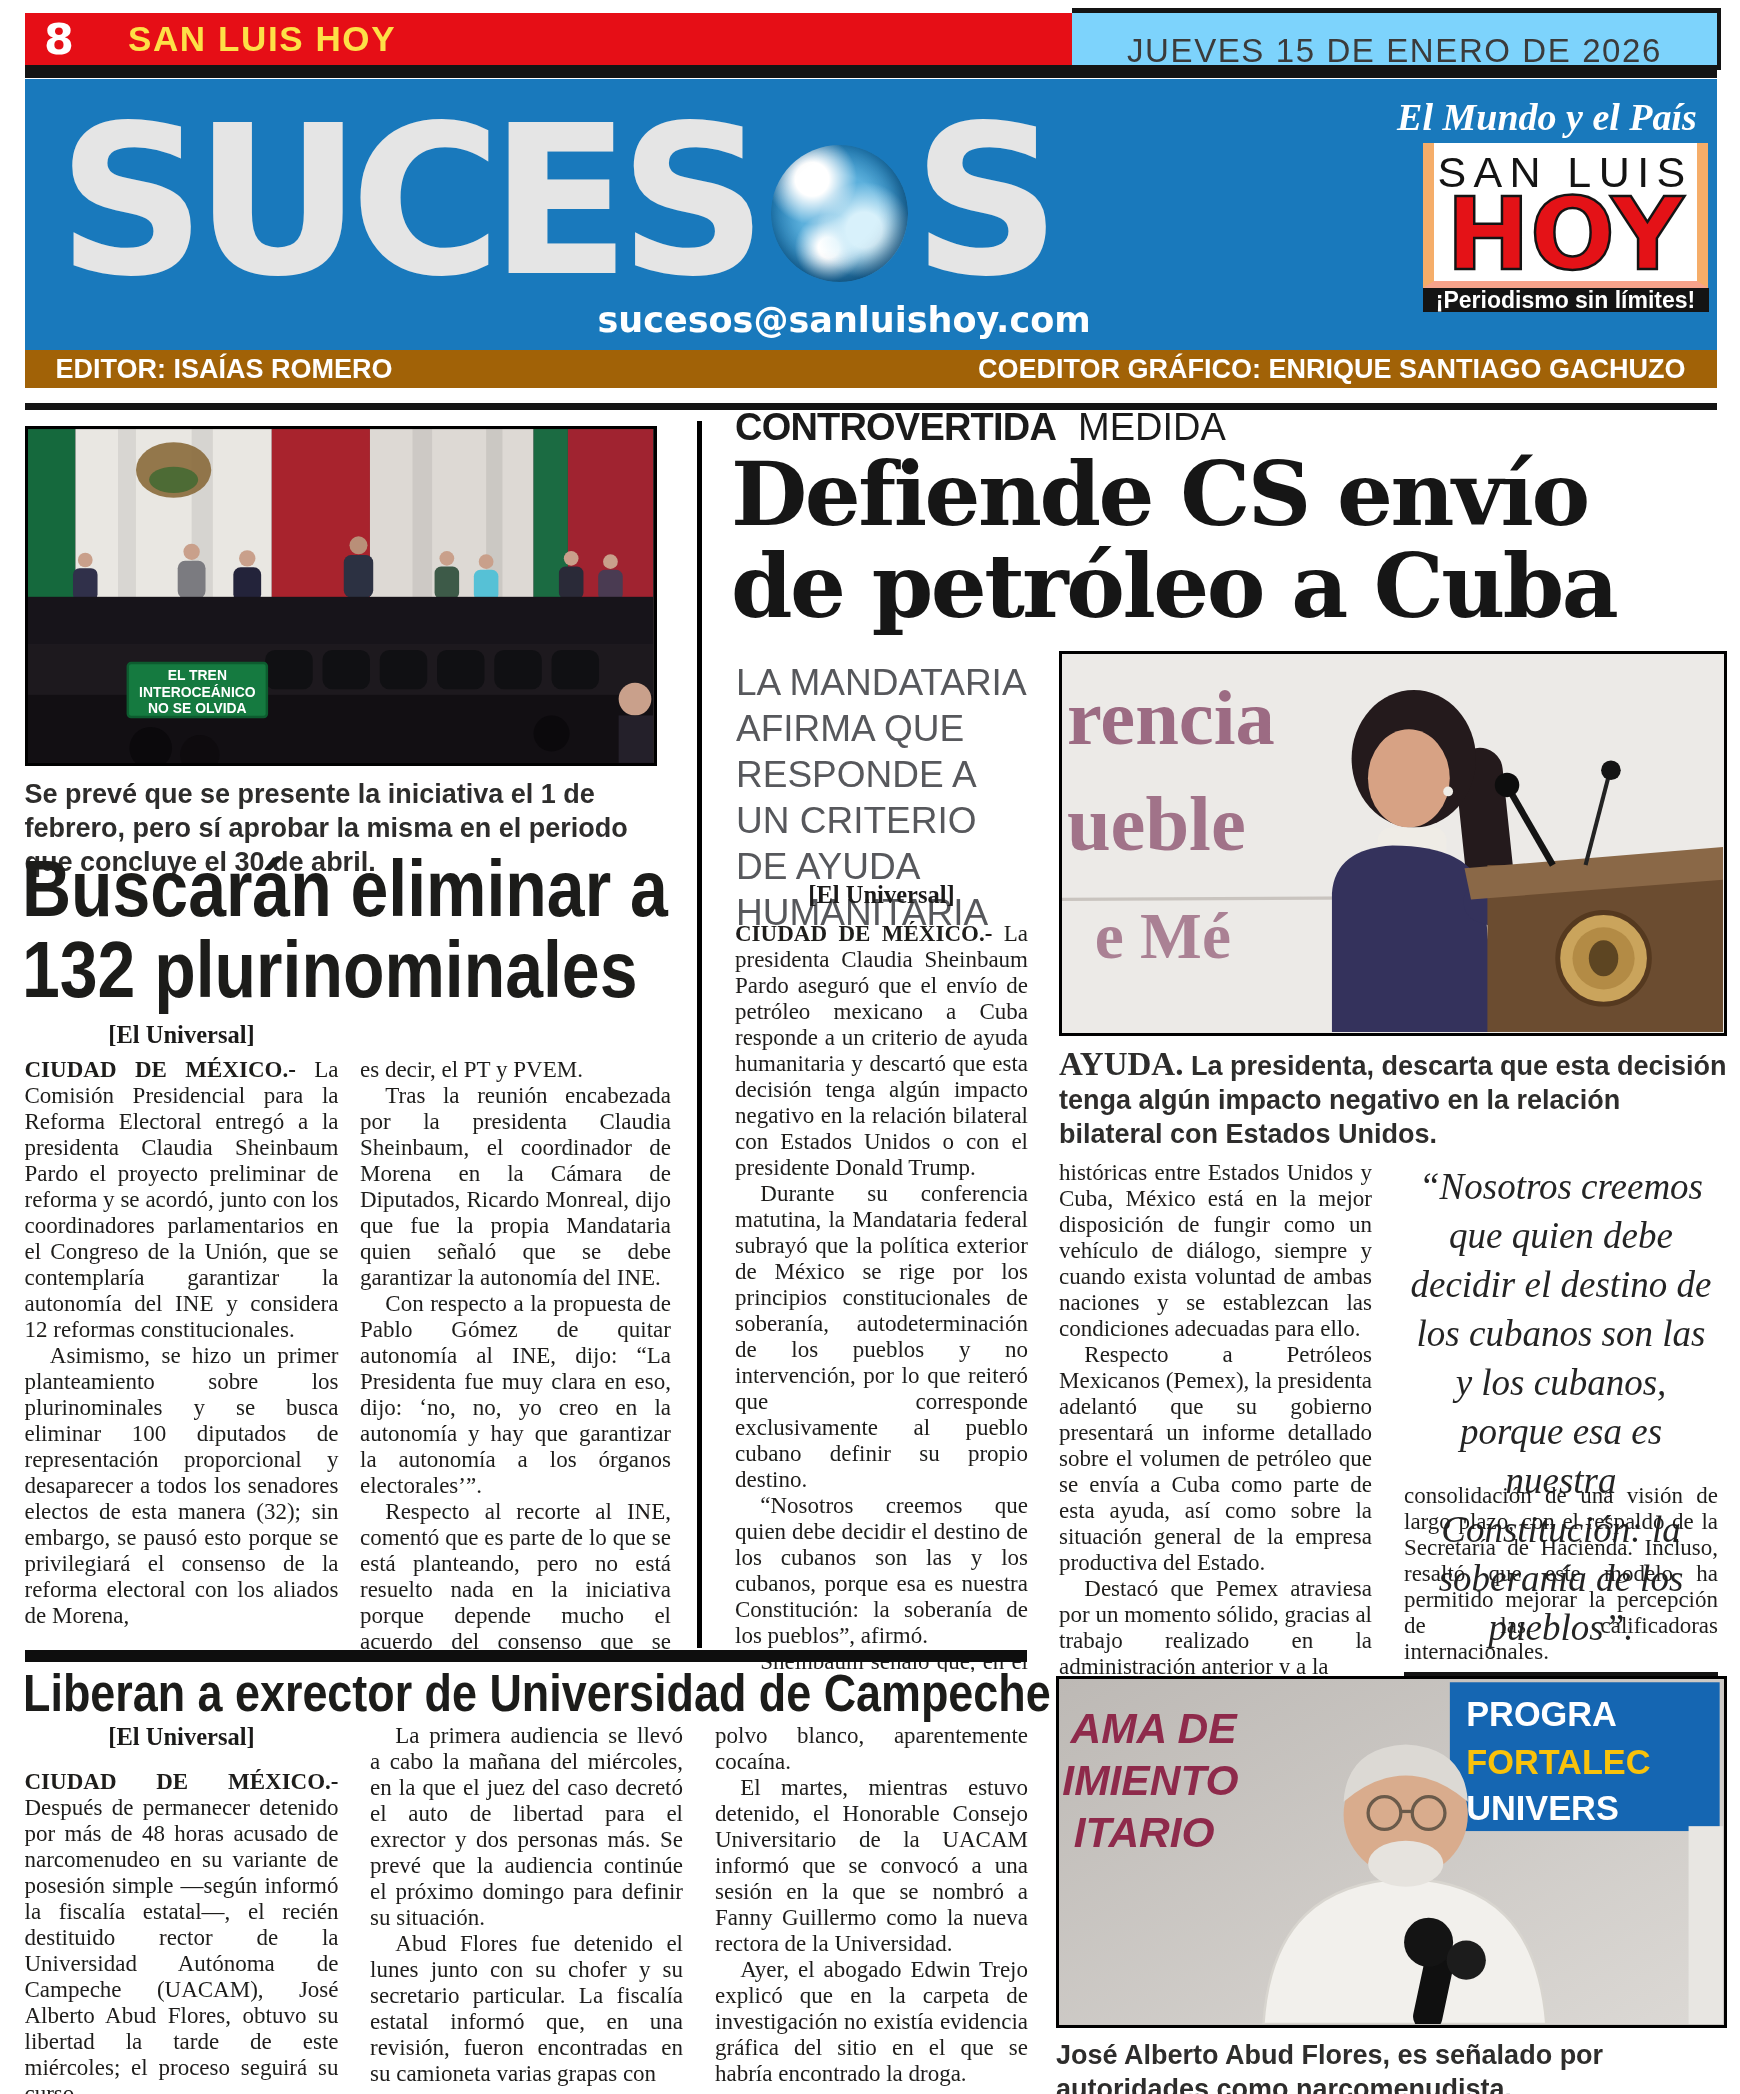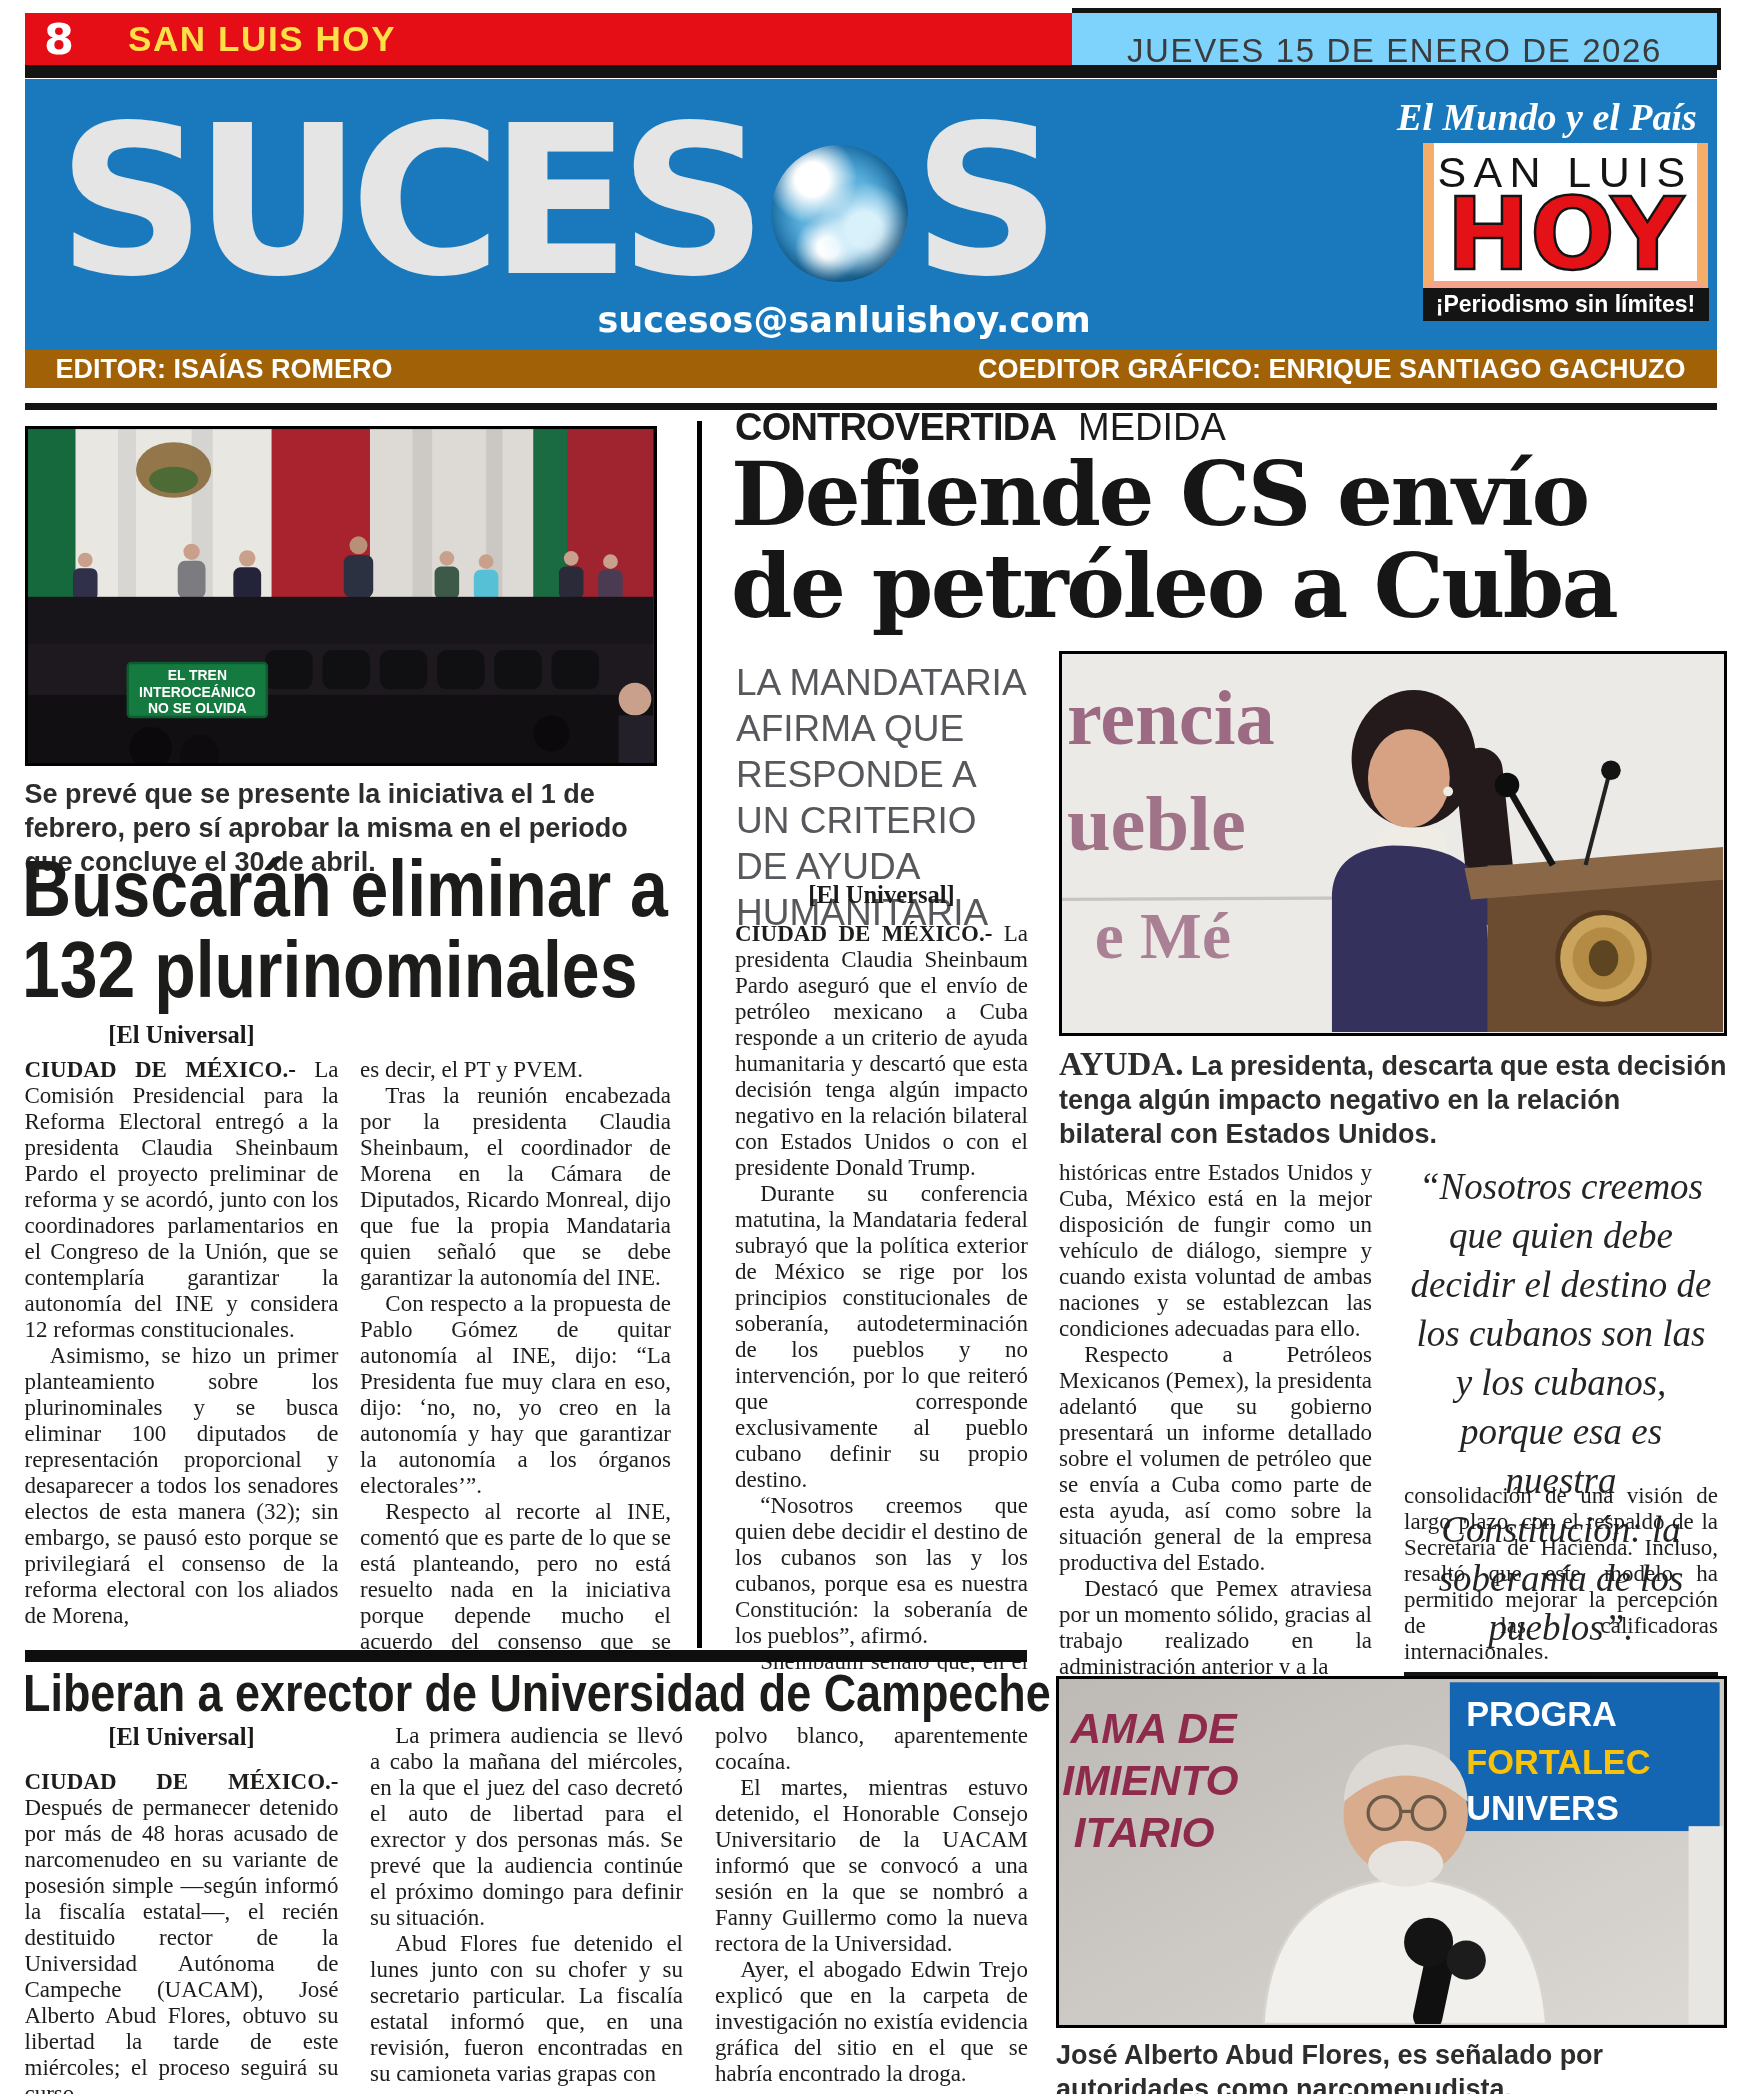--- a/index.html
+++ b/index.html
@@ -28,21 +28,21 @@
   .masthead-email{position:absolute;left:573px;top:221px;width:426px;text-align:right;color:#fff;
                   font-family:"DejaVu Sans",sans-serif;font-weight:bold;font-size:35px;}
   .tagline{position:absolute;right:19.6px;top:16.4px;color:#fff;font-family:"Liberation Serif",serif;
            font-style:italic;font-weight:bold;font-size:38px;}
   .logo-box{position:absolute;left:1398px;top:64px;width:263px;height:131px;background:#fff;
             border-left:11.5px solid #f5ad69;border-right:11.5px solid #f5ad69;border-bottom:7.4px solid #f7a38b;
             text-align:center;padding-top:6.5px;}
   .logo-top{font-size:43px;color:#141414;letter-spacing:7.4px;line-height:44px;}
   .logo-main{font-family:"DejaVu Sans",sans-serif;font-weight:bold;font-size:100px;line-height:82px;
              color:#e41217;-webkit-text-stroke:2.5px #141414;}
-  .logo-slogan{position:absolute;left:1398px;top:209px;width:286px;height:33px;background:#141414;color:#fff;
+  .logo-slogan{position:absolute;left:1398px;top:209px;width:286px;height:24px;background:#141414;color:#fff;
                display:flex;align-items:center;justify-content:center;font-weight:bold;font-size:23px;}
   .editor-bar{position:absolute;left:24.5px;top:350px;width:1692px;height:38px;background:#a16207;color:#fff;
               display:flex;align-items:center;justify-content:space-between;box-sizing:border-box;
               padding:0 31px;font-weight:bold;font-size:27px;}
   .rule-h{position:absolute;left:24.5px;top:403px;width:1692px;height:7.4px;background:#141414;}
   
   .photo-frame{position:absolute;border:3.3px solid #000;box-sizing:border-box;background:#2a2527;overflow:hidden;}
   .caption{font-weight:bold;font-size:27px;line-height:34px;color:#2e2d2c;}
   .byline{font-family:"Liberation Serif",serif;font-weight:bold;font-size:24.5px;text-align:center;color:#1b1a19;}
   .serif-body{font-family:"Liberation Serif",serif;font-size:23px;line-height:26px;text-align:justify;

